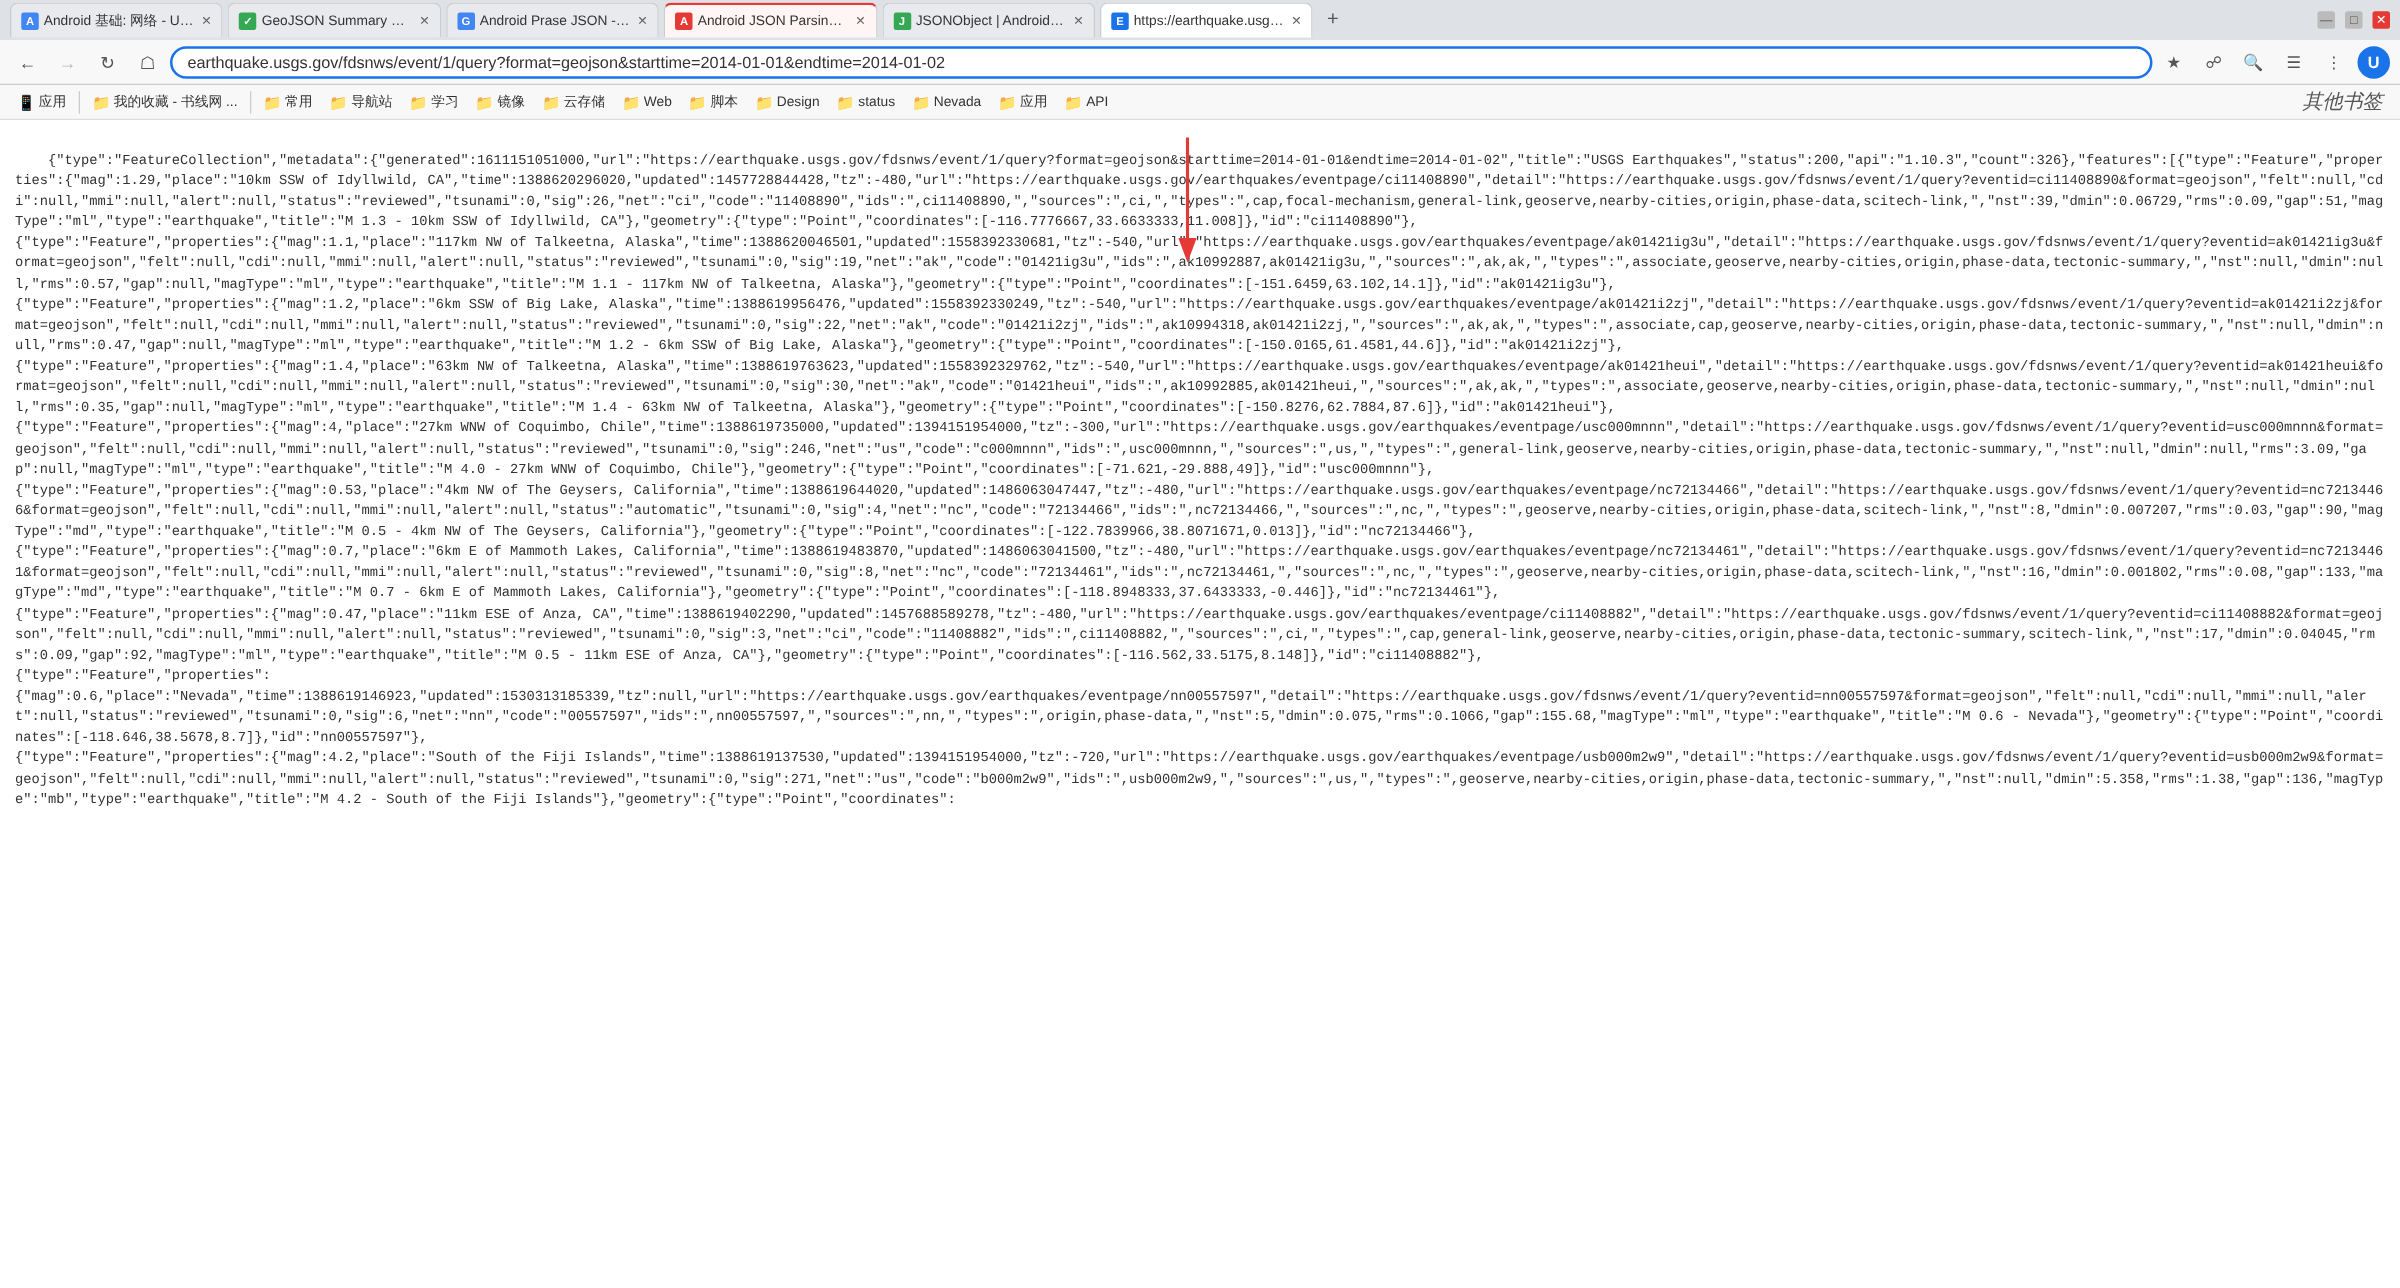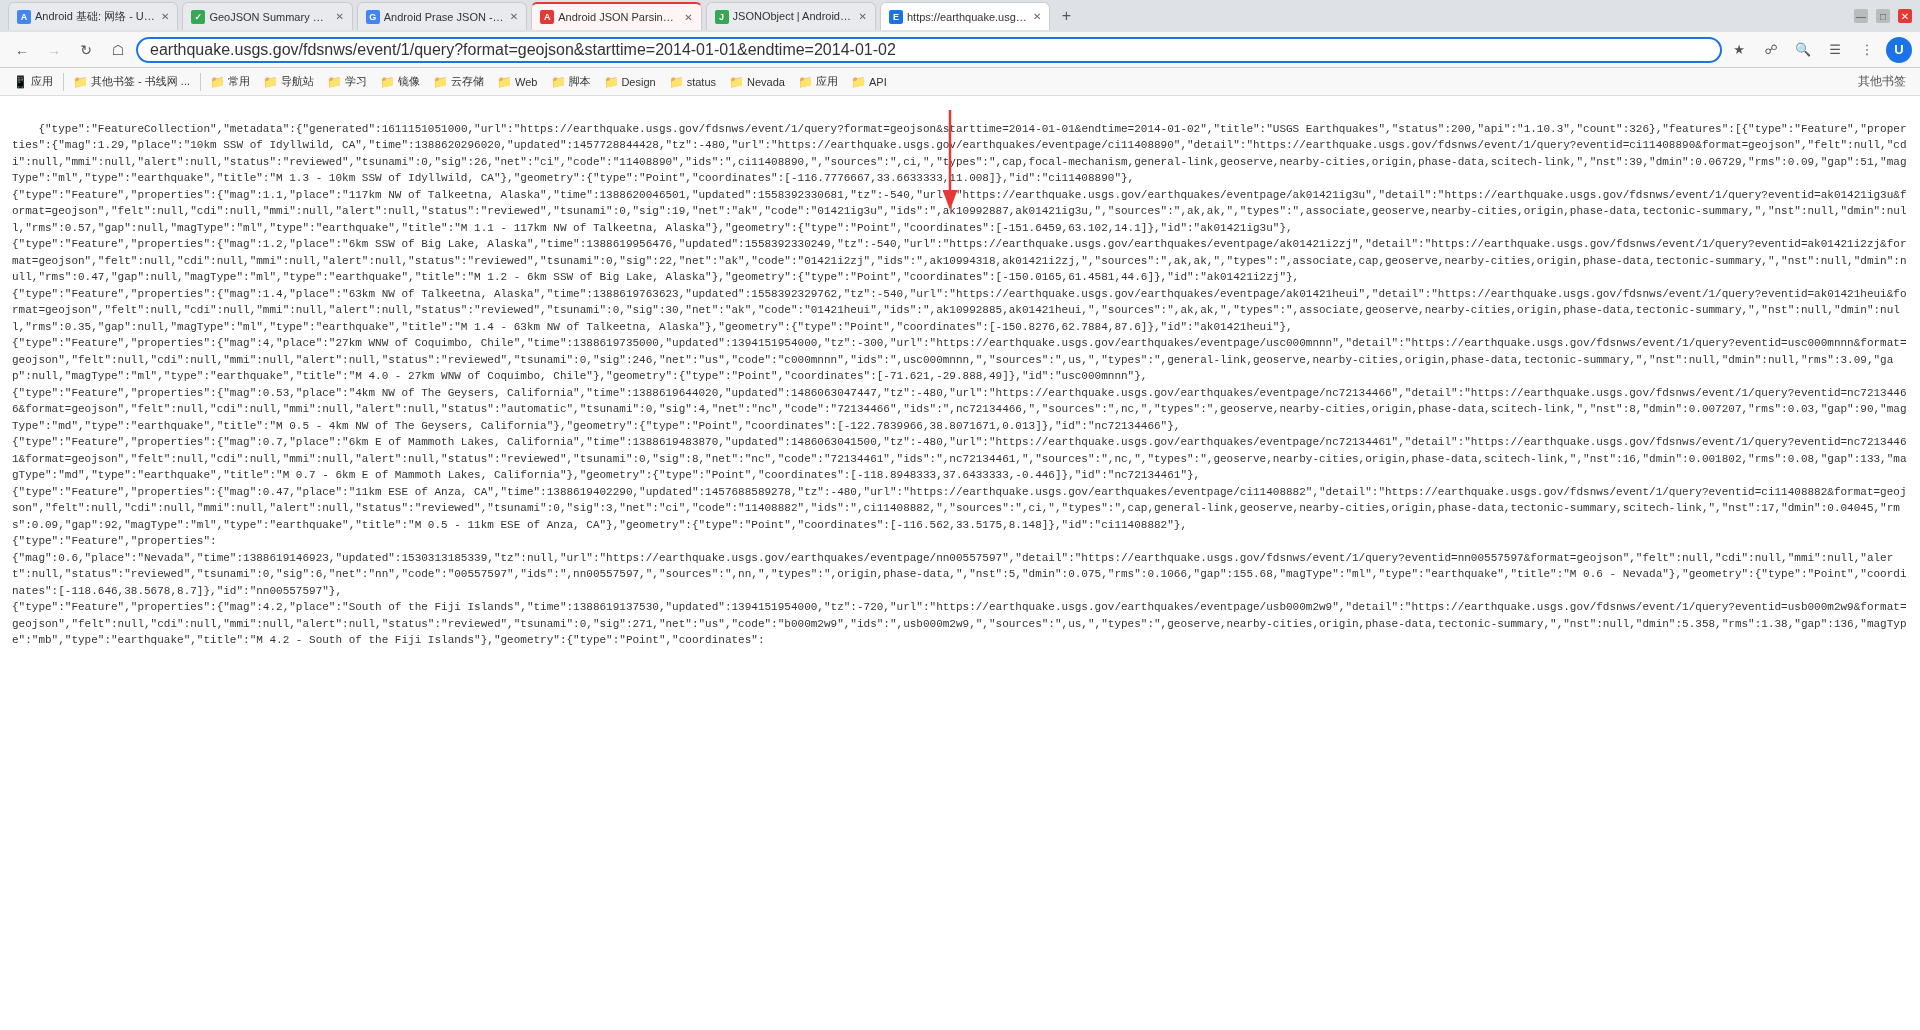--- a/index.html
+++ b/index.html
@@ -93,21 +93,21 @@
       border-radius: 50%;
       color: #555;
     }
     .nav-btn.disabled { color: #bbb; cursor: default; }
     .address-bar {
       flex: 1;
       height: 26px;
       border: 2px solid #1a73e8;
       border-radius: 13px;
       padding: 0 12px;
-      font-size: 16px;
+      font-size: 13px;
       background: #fff;
       color: #333;
       outline: none;
     }
     .nav-icons {
       display: flex;
       gap: 6px;
       align-items: center;
     }
     .nav-icon-btn {
@@ -169,25 +169,26 @@
       font-size: 12px;
     }
     .bookmark-separator {
       width: 1px;
       height: 18px;
       background: #ccc;
       margin: 0 2px;
     }
     .bookmarks-more {
       margin-left: auto;
-      font-size: 12px;
+      font-size: 16px;
       cursor: pointer;
       padding: 2px 6px;
       border-radius: 3px;
       color: #555;
+      font-style: italic;
     }
 
     
     .content-area {
       background: #fff;
       height: calc(1030px - 32px - 36px - 28px);
       overflow-y: auto;
       padding: 8px 12px;
       font-family: 'Courier New', monospace;
       font-size: 11px;
@@ -286,21 +287,21 @@
   </div>
 
   <div class="bookmarks-bar">
     <div class="bookmark-item">
       <span class="bookmark-icon bookmark-folder-icon">📱</span>
       <span>应用</span>
     </div>
     <div class="bookmark-separator"></div>
     <div class="bookmark-item">
       <span class="bookmark-icon bookmark-folder-icon">📁</span>
-      <span>其他书签 - 书线网 ...</span>
+      <span>我的收藏 - 书线网 ...</span>
     </div>
     <div class="bookmark-separator"></div>
     <div class="bookmark-item">
       <span class="bookmark-icon bookmark-folder-icon">📁</span>
       <span>常用</span>
     </div>
     <div class="bookmark-item">
       <span class="bookmark-icon bookmark-folder-icon">📁</span>
       <span>导航站</span>
     </div>

